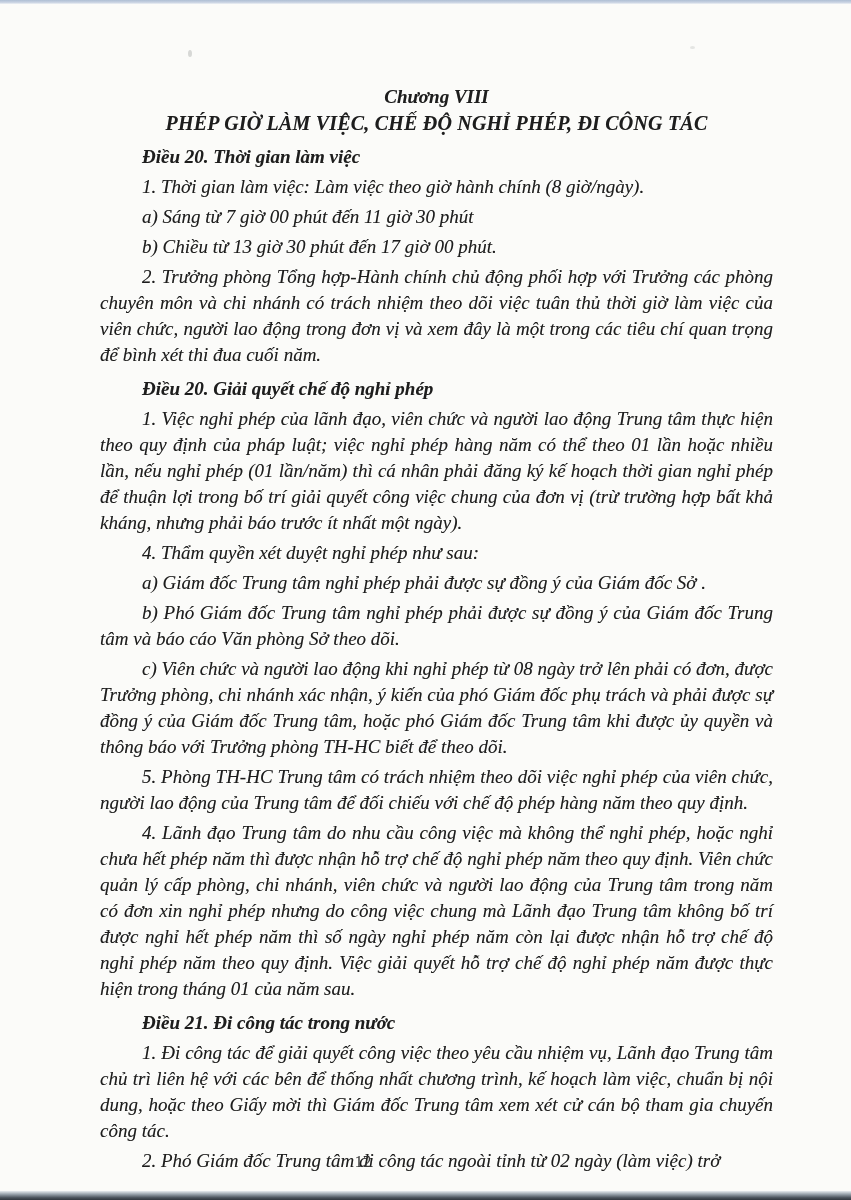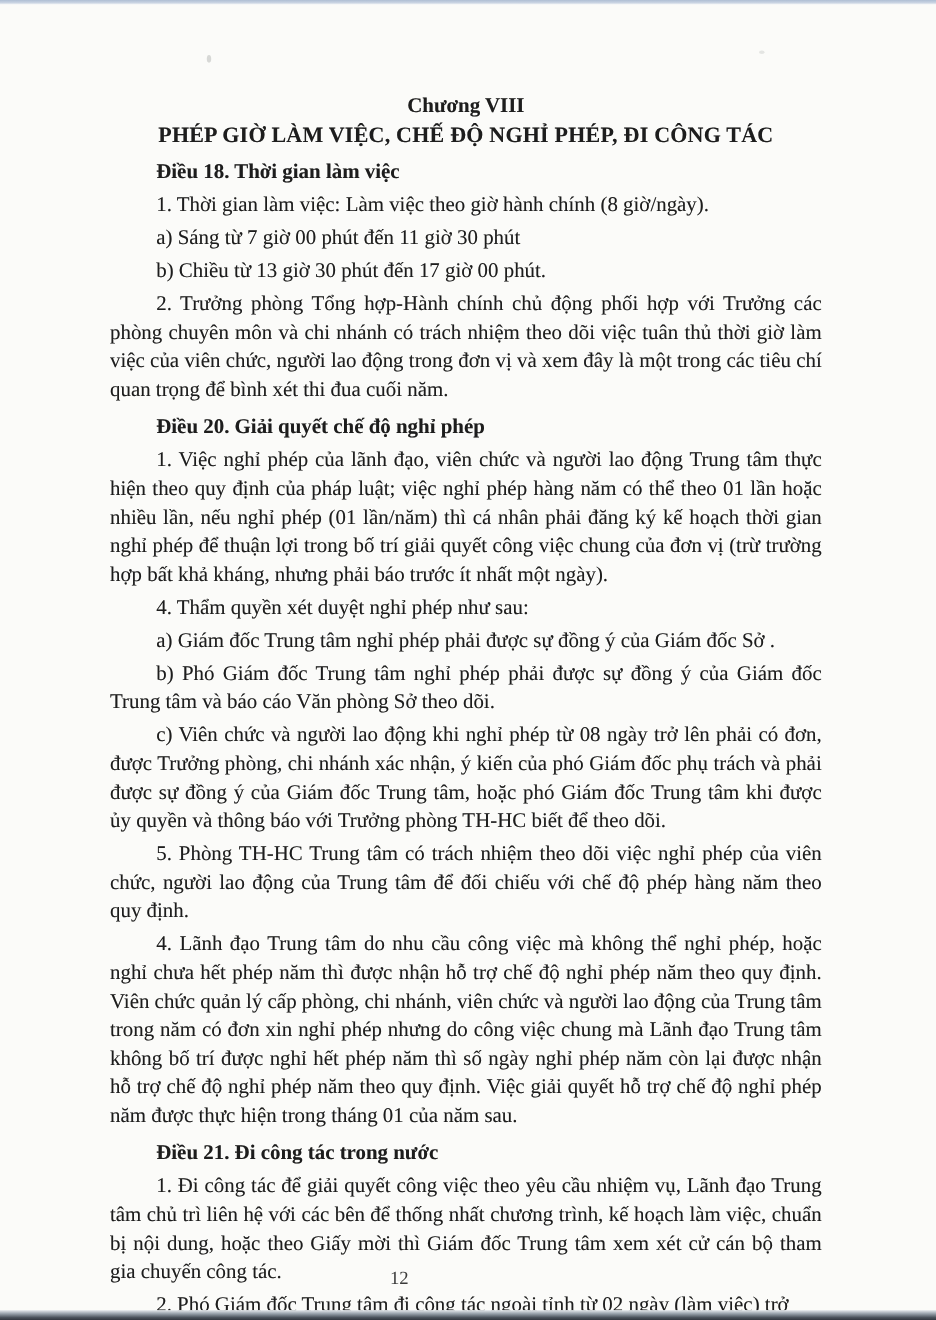--- a/index.html
+++ b/index.html
@@ -34,24 +34,25 @@
     border-radius: 50%;
     opacity: 0.55;
   }
   .speck.s1 { left: 188px; top: 50px; width: 4px; height: 7px; }
   .speck.s2 { left: 690px; top: 46px; width: 5px; height: 3px; opacity: 0.35; }
   .content {
     position: absolute;
     top: 0; left: 0;
     box-sizing: border-box;
     width: 851px;
-    padding: 84px 104px 0 100px;
+    padding: 84px 78px 0 100px;
     font-size: 19px;
     line-height: 26px;
     text-shadow: 0 0 0.5px rgba(20,20,20,0.35);
+    font-style: italic;
   }
   .content p {
     margin: 4px 0 0 0;
     text-indent: 42px;
     text-align: justify;
   }
   .content p.center {
     text-align: center;
     text-indent: 0;
     margin: 0;
@@ -80,21 +81,21 @@
 <body>
 
 <div class="scan-bar-top"></div>
 <div class="speck s1"></div>
 <div class="speck s2"></div>
 
 <div class="content">
   <p class="center">Chương VIII</p>
   <p class="center chapter-title-line">PHÉP GIỜ LÀM VIỆC, CHẾ ĐỘ NGHỈ PHÉP, ĐI CÔNG TÁC</p>
 
-  <p class="article-heading">Điều 18. Thời gian làm việc</p>
+  <p class="article-heading">Điều 20. Thời gian làm việc</p>
   <p>1. Thời gian làm việc: Làm việc theo giờ hành chính (8 giờ/ngày).</p>
   <p>a) Sáng từ 7 giờ 00 phút đến 11 giờ 30 phút</p>
   <p>b) Chiều từ 13 giờ 30 phút đến 17 giờ 00 phút.</p>
   <p>2. Trưởng phòng Tổng hợp-Hành chính chủ động phối hợp với Trưởng các phòng chuyên môn và chi nhánh có trách nhiệm theo dõi việc tuân thủ thời giờ làm việc của viên chức, người lao động trong đơn vị và xem đây là một trong các tiêu chí quan trọng để bình xét thi đua cuối năm.</p>
 
   <p class="article-heading">Điều 20. Giải quyết chế độ nghỉ phép</p>
   <p>1. Việc nghỉ phép của lãnh đạo, viên chức và người lao động Trung tâm thực hiện theo quy định của pháp luật; việc nghỉ phép hàng năm có thể theo 01 lần hoặc nhiều lần, nếu nghỉ phép (01 lần/năm) thì cá nhân phải đăng ký kế hoạch thời gian nghỉ phép để thuận lợi trong bố trí giải quyết công việc chung của đơn vị (trừ trường hợp bất khả kháng, nhưng phải báo trước ít nhất một ngày).</p>
   <p>4. Thẩm quyền xét duyệt nghỉ phép như sau:</p>
   <p>a) Giám đốc Trung tâm nghỉ phép phải được sự đồng ý của Giám đốc Sở .</p>
   <p>b) Phó Giám đốc Trung tâm nghỉ phép phải được sự đồng ý của Giám đốc Trung tâm và báo cáo Văn phòng Sở theo dõi.</p>

